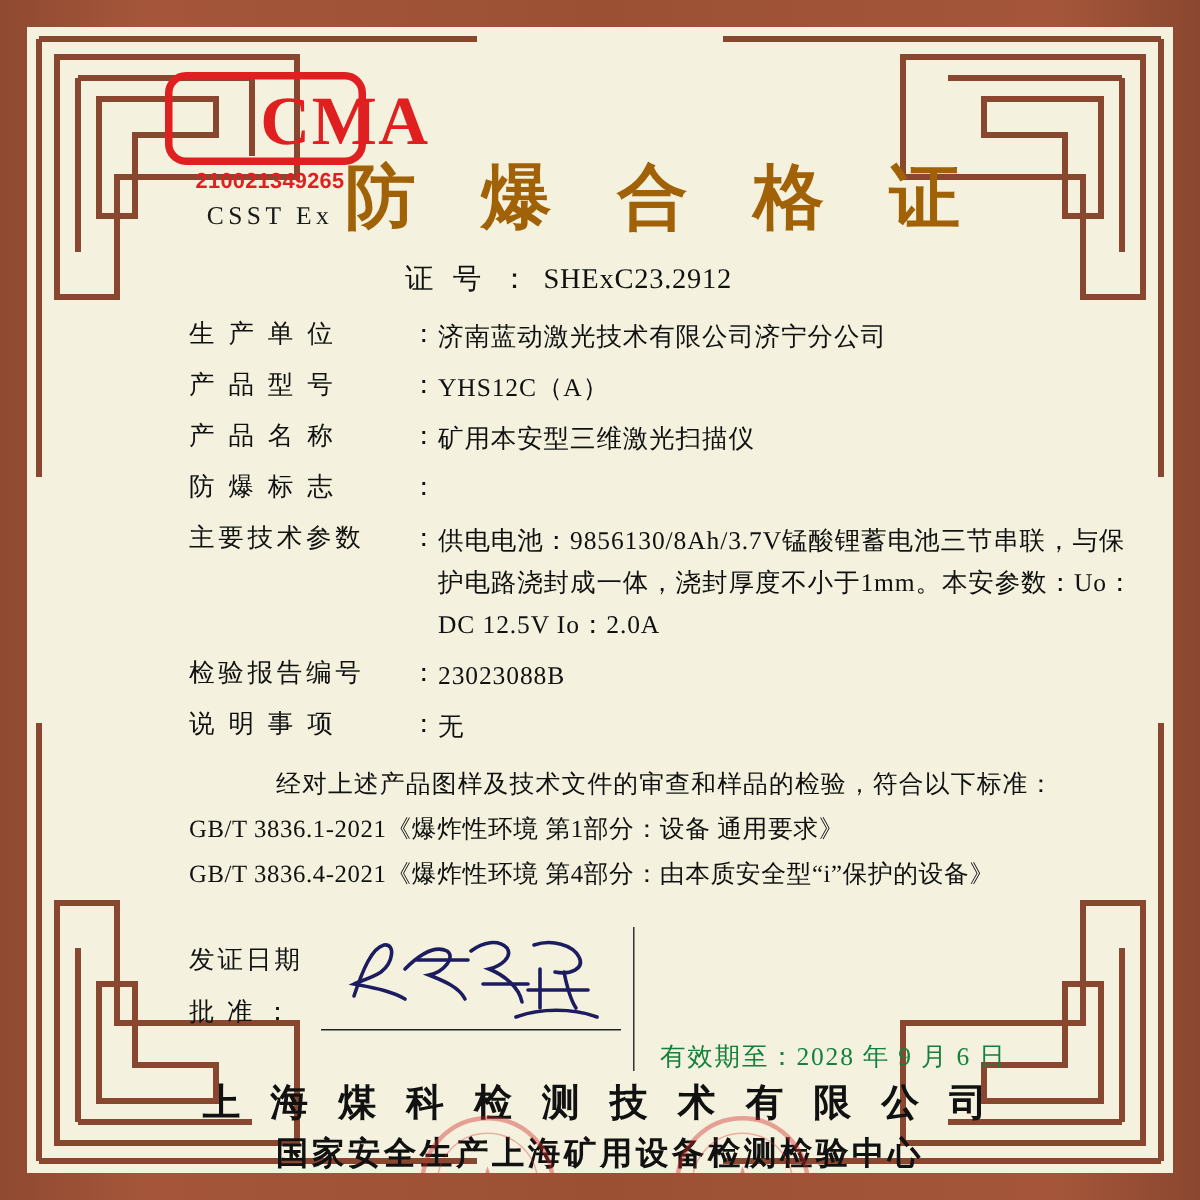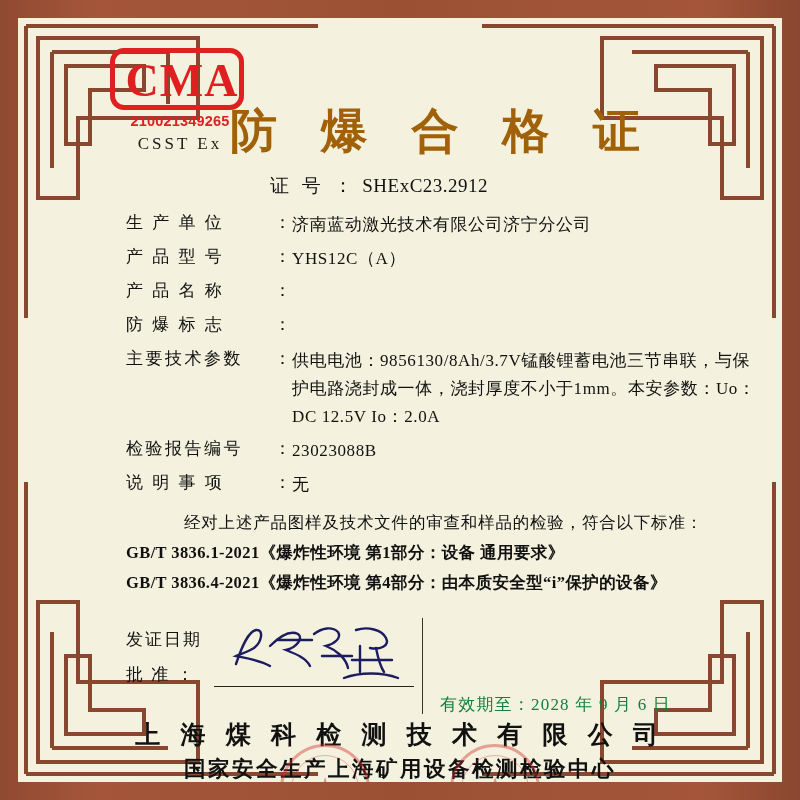--- a/index.html
+++ b/index.html
@@ -64,20 +64,21 @@
     left: 0; top: -2px;
     width: 134px;
     height: 62px;
     line-height: 60px;
     text-align: center;
     color: #e02020;
     font-size: 46px;
     font-weight: bold;
     letter-spacing: 1px;
     font-family: "Liberation Serif", serif;
+    padding-left: 48px;
   }
   .cma-num {
     margin-top: 3px;
     color: #e02020;
     font-size: 14.5px;
     font-weight: bold;
     letter-spacing: 0.2px;
     font-family: "Liberation Sans", sans-serif;
   }
   .cma-ex {
@@ -156,21 +157,21 @@
   .standards {
     position: absolute;
     left: 108px;
     top: 490px;
     width: 630px;
     font-size: 16.5px;
     color: #111;
     line-height: 30px;
   }
   .standards .indent { text-indent: 58px; letter-spacing: 0.8px; }
-  .standards .std { letter-spacing: 0.4px; white-space: nowrap; font-weight: bold; }
+  .standards .std { letter-spacing: 0.4px; white-space: nowrap; }
 
   
   .sig-label {
     position: absolute;
     left: 108px;
     top: 610px;
     font-size: 17px;
     letter-spacing: 2px;
     color: #111;
   }
@@ -335,20 +336,21 @@
 
         <div class="row">
           <span class="label">产 品 型 号</span>
           <span class="colon">：</span>
           <span class="value">YHS12C（A）</span>
         </div>
 
         <div class="row">
           <span class="label">产 品 名 称</span>
           <span class="colon">：</span>
+          <span class="value">矿用本安型三维激光扫描仪</span>
         </div>
 
         <div class="row">
           <span class="label">防 爆 标 志</span>
           <span class="colon">：</span>
         </div>
 
         <div class="row tall">
           <span class="label">主要技术参数</span>
           <span class="colon">：</span>

